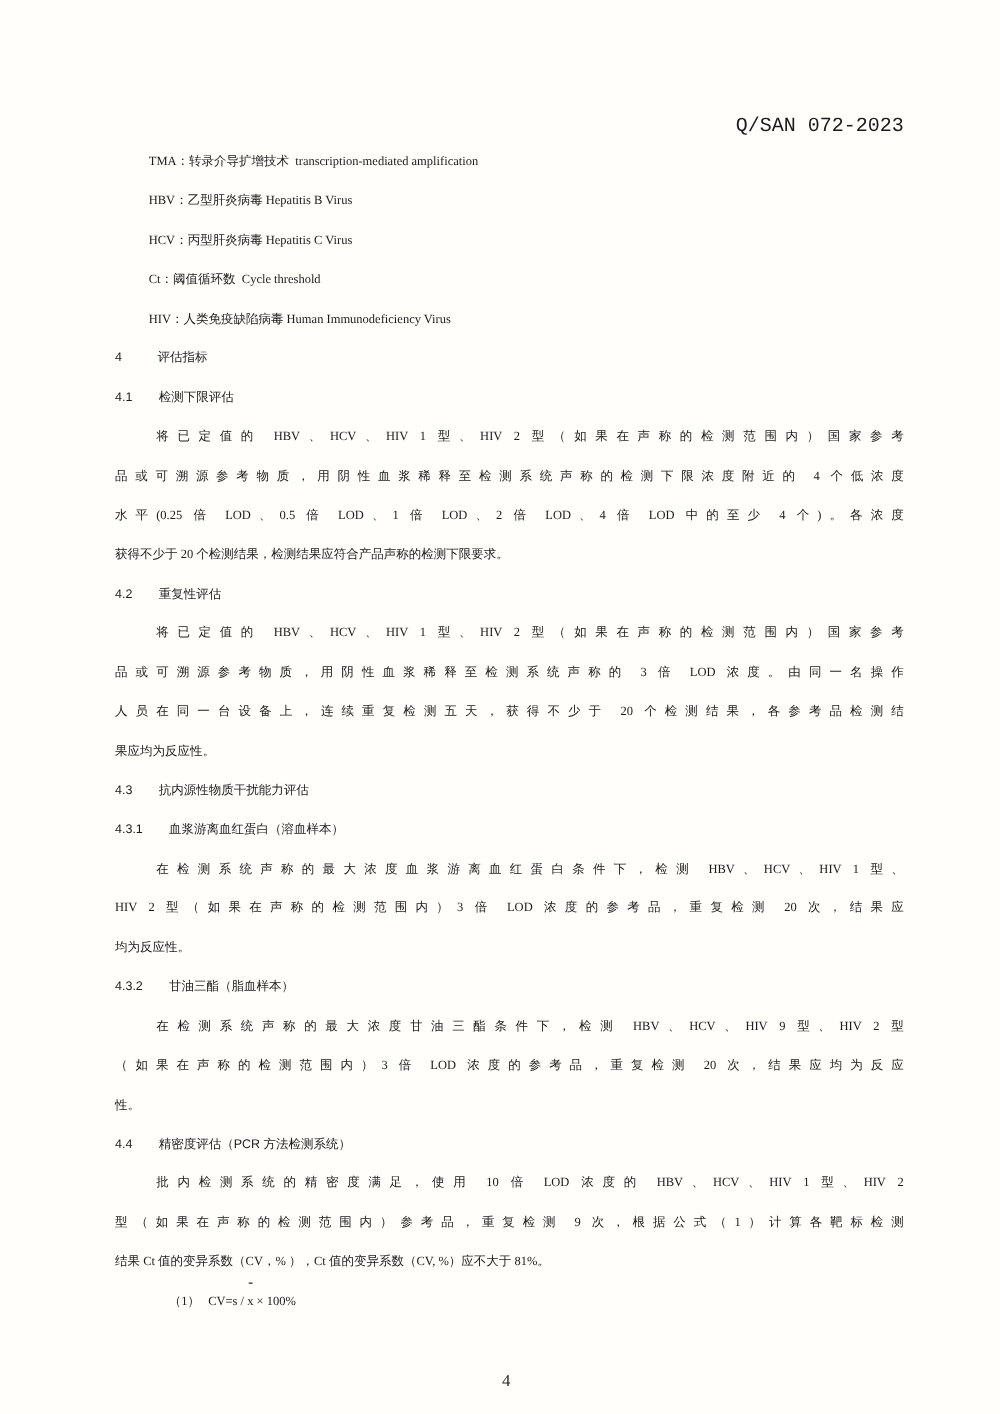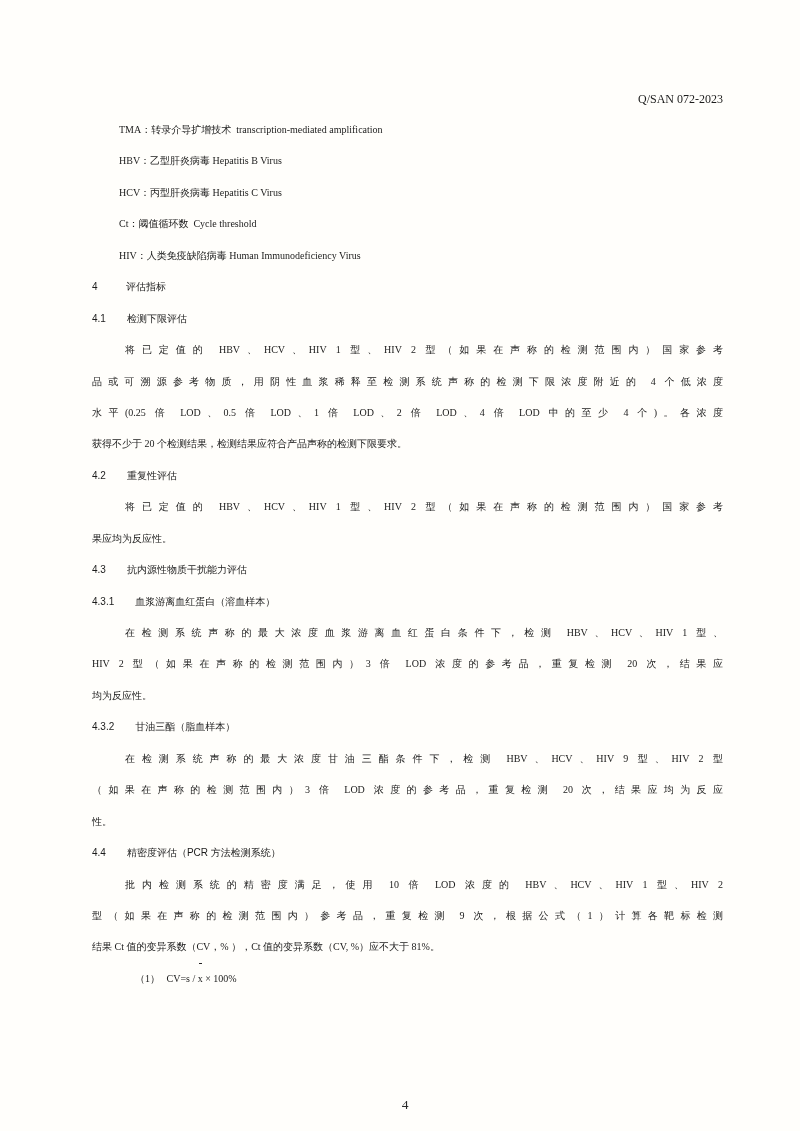--- a/index.html
+++ b/index.html
@@ -16,22 +16,22 @@
     font-family: "Liberation Serif", "DejaVu Serif", serif;
   }
   .page {
     position: absolute;
     inset: 0;
   }
   .std-number {
     position: absolute;
     top: 92px;
     right: 77px;
-    font-family: Liberation Serif, serif;
-    font-size: 12px;
+    font-family: Liberation Mono, monospace;
+    font-size: 16px;
     letter-spacing: 0px;
     color: #1b1b1b;
     white-space: pre;
   }
   .doc-body {
     position: absolute;
     left: 92px;
     top: 114px;
     width: 631px;
   }
@@ -110,20 +110,22 @@
       <div class="line abbr">Ct：阈值循环数  Cycle threshold</div>
       <div class="line abbr">HIV：人类免疫缺陷病毒 Human Immunodeficiency Virus</div>
       <div class="line hline h1"><span class="hnum">4</span><span>评估指标</span></div>
       <div class="line hline"><span class="hnum">4.1</span><span>检测下限评估</span></div>
       <div class="line para indent jfull">将已定值的 HBV、HCV、HIV 1 型、HIV 2 型（如果在声称的检测范围内）国家参考</div>
       <div class="line para jfull">品或可溯源参考物质，用阴性血浆稀释至检测系统声称的检测下限浓度附近的 4 个低浓度</div>
       <div class="line para jfull">水平(0.25 倍 LOD、0.5 倍 LOD、1 倍 LOD、2 倍 LOD、4 倍 LOD 中的至少 4 个)。各浓度</div>
       <div class="line para">获得不少于 20 个检测结果，检测结果应符合产品声称的检测下限要求。</div>
       <div class="line hline"><span class="hnum">4.2</span><span>重复性评估</span></div>
       <div class="line para indent jfull">将已定值的 HBV、HCV、HIV 1 型、HIV 2 型（如果在声称的检测范围内）国家参考</div>
+      <div class="line para jfull">品或可溯源参考物质，用阴性血浆稀释至检测系统声称的 3 倍 LOD 浓度。由同一名操作</div>
+      <div class="line para jfull">人员在同一台设备上，连续重复检测五天，获得不少于 20 个检测结果，各参考品检测结</div>
       <div class="line para">果应均为反应性。</div>
       <div class="line hline"><span class="hnum">4.3</span><span>抗内源性物质干扰能力评估</span></div>
       <div class="line hline"><span class="hnum">4.3.1</span><span>血浆游离血红蛋白（溶血样本）</span></div>
       <div class="line para indent jfull">在检测系统声称的最大浓度血浆游离血红蛋白条件下，检测 HBV、HCV、HIV 1 型、</div>
       <div class="line para jfull">HIV 2 型（如果在声称的检测范围内）3 倍 LOD 浓度的参考品，重复检测 20 次，结果应</div>
       <div class="line para">均为反应性。</div>
       <div class="line hline"><span class="hnum">4.3.2</span><span>甘油三酯（脂血样本）</span></div>
       <div class="line para indent jfull">在检测系统声称的最大浓度甘油三酯条件下，检测 HBV、HCV、HIV 9 型、HIV 2 型</div>
       <div class="line para jfull">（如果在声称的检测范围内）3 倍 LOD 浓度的参考品，重复检测 20 次，结果应均为反应</div>
       <div class="line para">性。</div>

